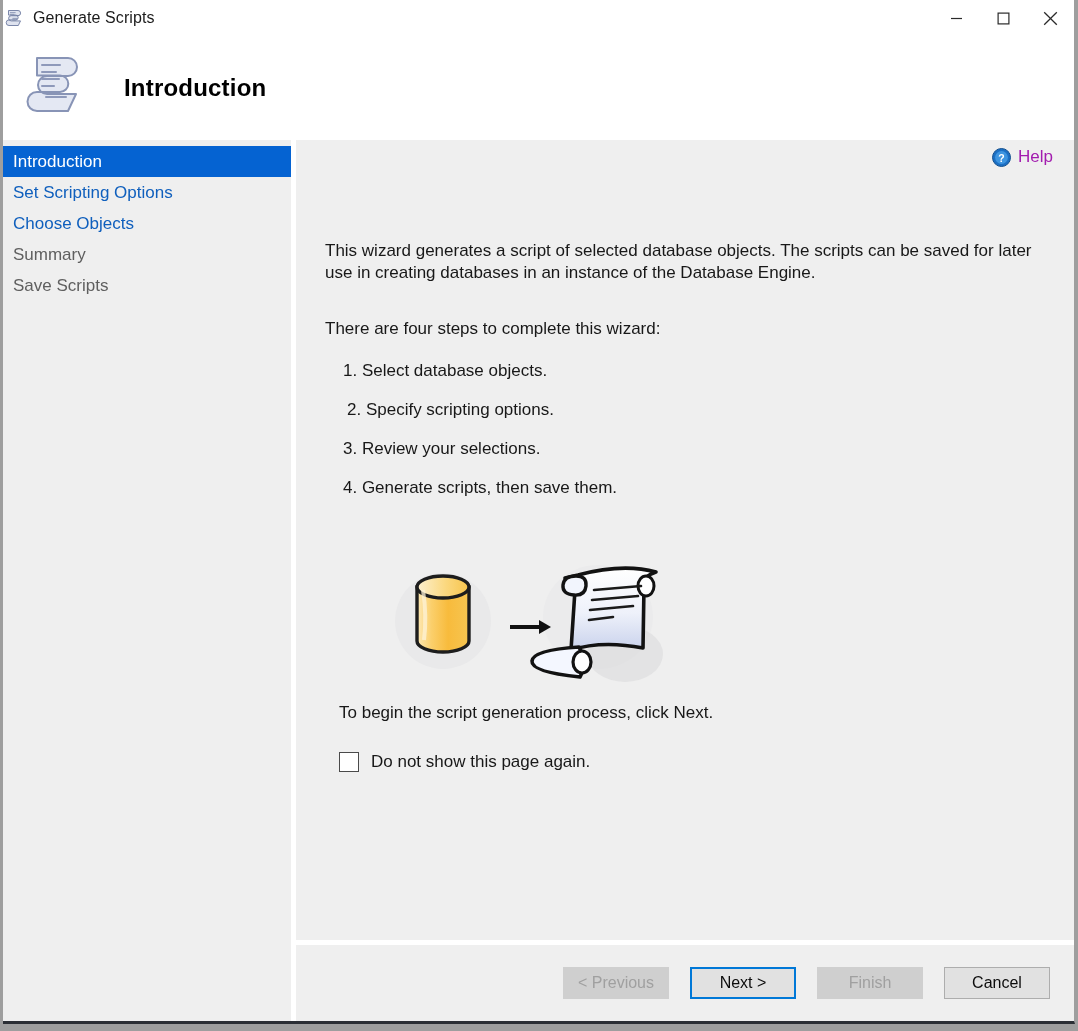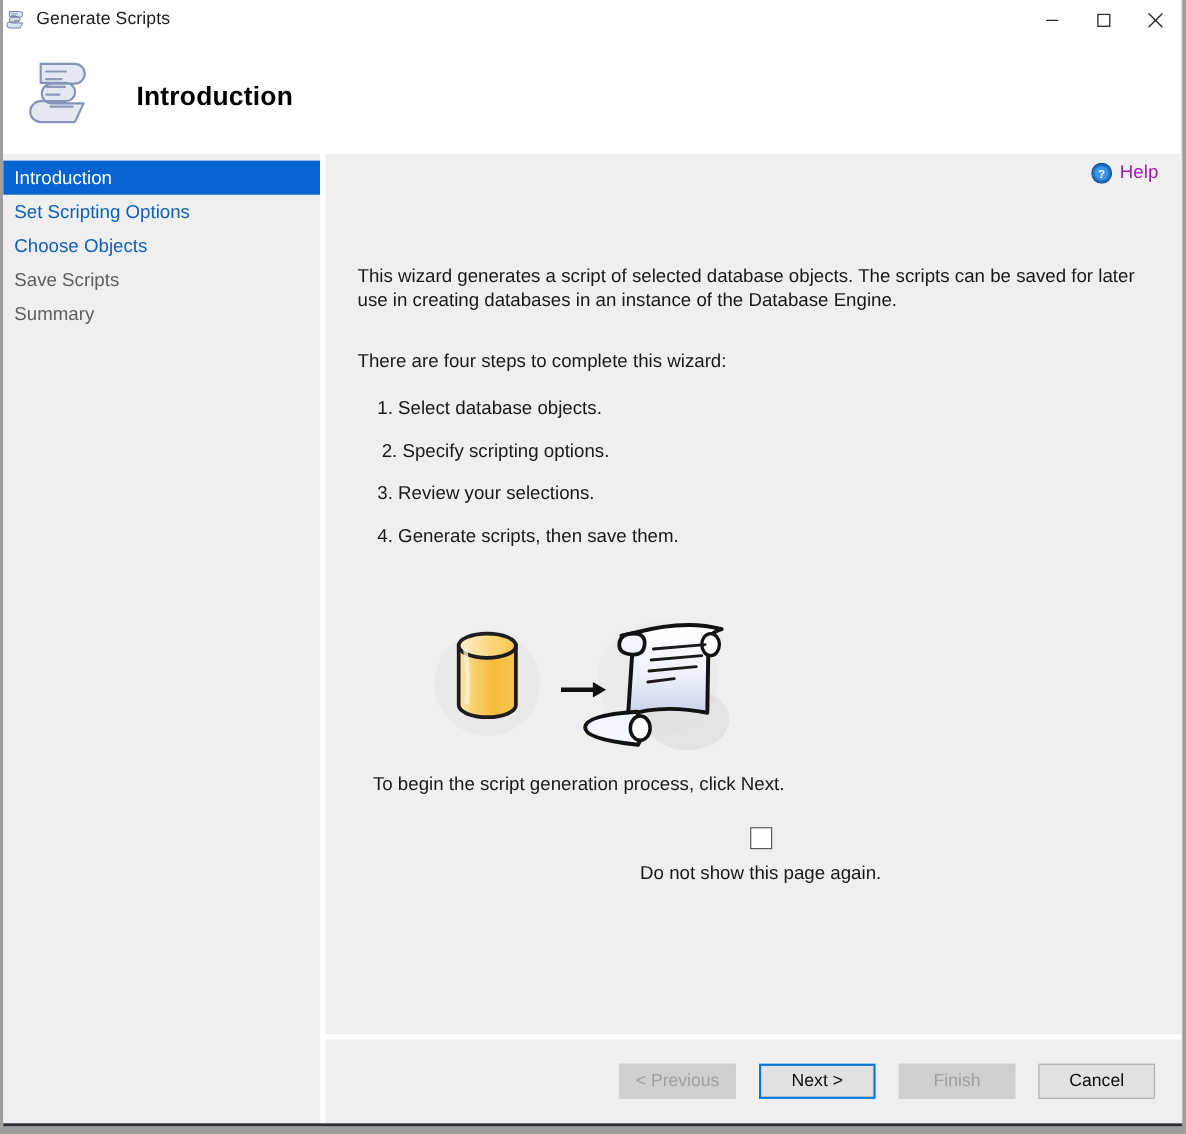--- a/index.html
+++ b/index.html
@@ -201,21 +201,20 @@
     margin-top: 9px;
     padding-left: 14px;
   }
 
   .checkbox-row {
     margin-top: 29px;
     padding-left: 14px;
     display: flex;
     align-items: center;
     gap: 12px;
-    flex-direction: column;
   }
   .checkbox {
     width: 20px;
     height: 20px;
     box-sizing: border-box;
     border: 1px solid #4a4a4a;
     background: #ffffff;
     flex: 0 0 20px;
   }
   .checkbox-label {
@@ -326,24 +325,24 @@
       <div class="nav-item selected">
         <span>Introduction</span>
       </div>
       <div class="nav-item">
         <span>Set Scripting Options</span>
       </div>
       <div class="nav-item">
         <span>Choose Objects</span>
       </div>
       <div class="nav-item disabled">
+        <span>Summary</span>
+      </div>
+      <div class="nav-item disabled">
         <span>Save Scripts</span>
-      </div>
-      <div class="nav-item disabled">
-        <span>Summary</span>
       </div>
     </div>
 
     <div class="sidebar-divider"></div>
 
     <div class="contentcol">
 
       <div class="content">
 
         <div class="help-link">

